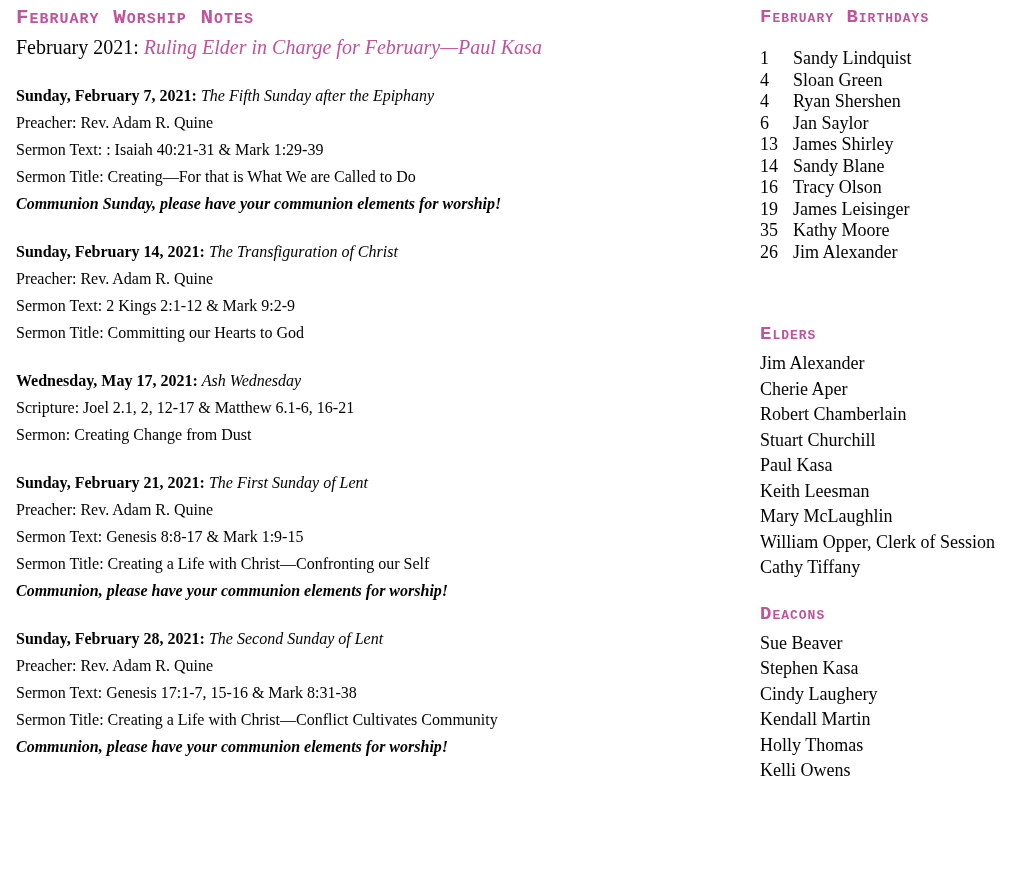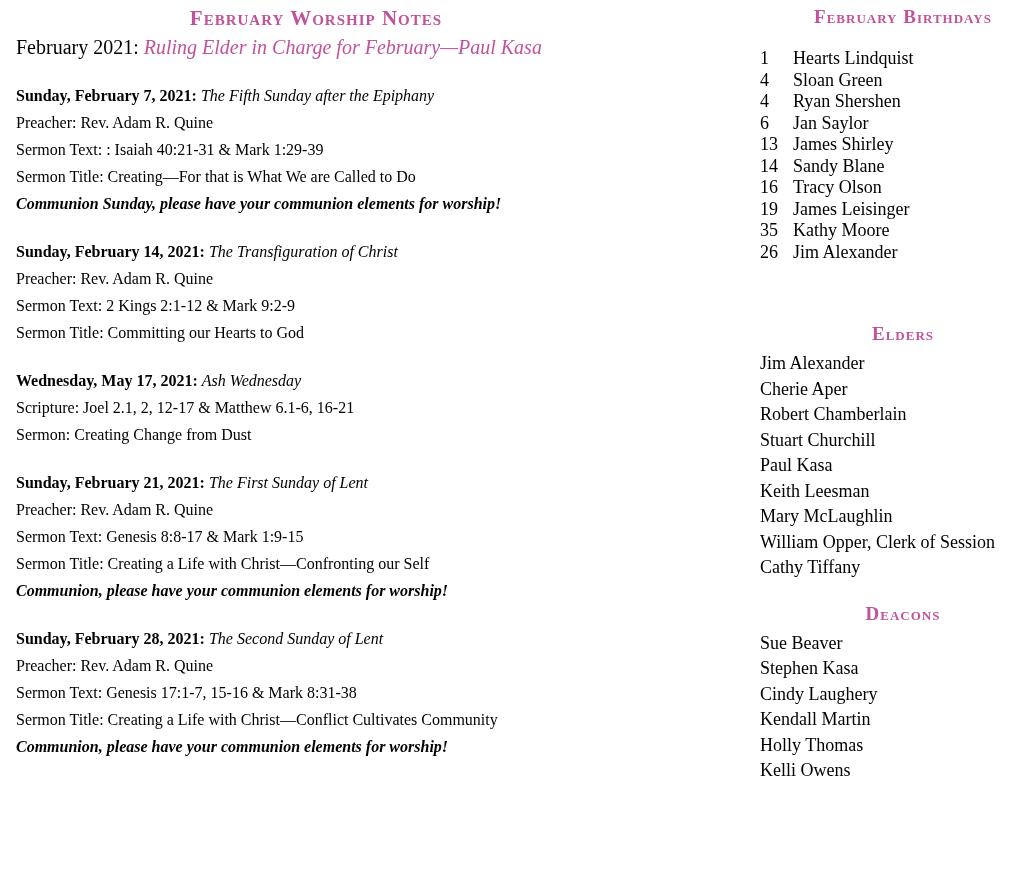--- a/index.html
+++ b/index.html
@@ -7,26 +7,25 @@
   body {
     width:1024px; height:869px;
     background:#ffffff; color:#000000;
     font-family:"Liberation Serif", serif;
     position:relative; overflow:hidden;
   }
   .worship-col { position:absolute; left:16px; top:6px; width:600px; }
   .right-col   { position:absolute; left:760px; top:6px; width:286px; }
 
   .heading {
-    font-family:Liberation Serif, serif;
+    font-family:Liberation Mono, monospace;
     font-weight:700;
     font-variant:small-caps;
     letter-spacing:1px;
     color:var(--accent);
-    text-align:center;
   }
   .page-title { font-size:21px; line-height:24px; }
   .side-title { font-size:19px; line-height:22px; }
 
   .intro { font-size:20px; line-height:27px; margin-top:4px; }
   .intro .elder-note { color:var(--accent); font-style:italic; }
 
   .service { margin-top:21px; font-size:16px; line-height:27px; }
   .svc-date { font-weight:700; }
   .svc-subtitle { font-style:italic; }
@@ -99,21 +98,21 @@
   </div>
 </div>
 
 <div class="right-col">
 
   <div>
     <div class="heading side-title">February Birthdays</div>
     <div class="bday-list">
       <div class="bday-row">
           <span class="bday-day">1</span>
-          <span class="bday-name">Hearts Lindquist</span>
+          <span class="bday-name">Sandy Lindquist</span>
         </div>
       <div class="bday-row">
           <span class="bday-day">4</span>
           <span class="bday-name">Sloan Green</span>
         </div>
       <div class="bday-row">
           <span class="bday-day">4</span>
           <span class="bday-name">Ryan Shershen</span>
         </div>
       <div class="bday-row">

